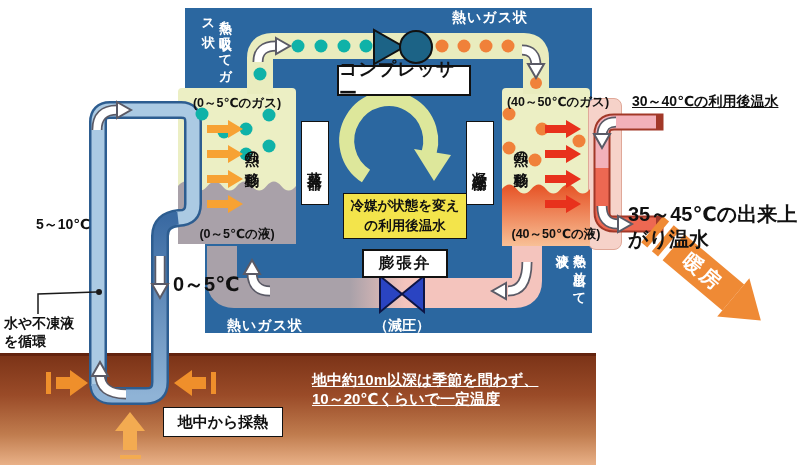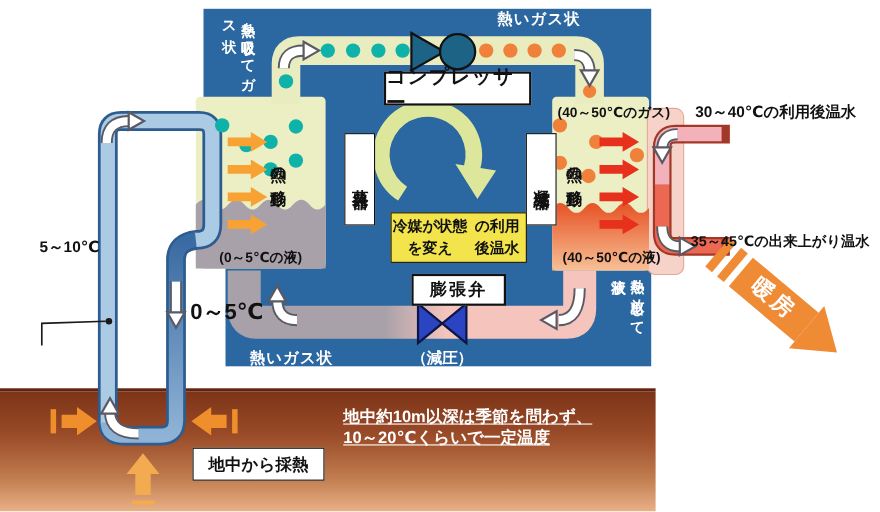--- a/index.html
+++ b/index.html
@@ -15,21 +15,21 @@
   .evapbox{left:178px;top:88px;width:118px;height:156px;background:#ecefc4;border-radius:4px;}
   .condbox{left:502px;top:88px;width:88px;height:158px;background:#ecefc4;border-radius:4px;}
   .pinkback{left:588px;top:98px;width:32px;height:150px;background:#f6d2c9;
             border:1px solid #e0a898;border-radius:8px;}
   svg.overlay{left:0;top:0;width:800px;height:465px;}
   
   .lbl{position:absolute;font-weight:bold;color:#111;line-height:1.25;}
   .w{color:#fff;}
   .vert{writing-mode:vertical-rl;text-orientation:upright;letter-spacing:2px;}
   .box{position:absolute;background:#fff;border:2px solid #111;display:flex;
-       align-items:center;justify-content:center;font-weight:bold;color:#111;margin-left:12px;}
+       align-items:center;justify-content:center;font-weight:bold;color:#111;}
   .vbox{flex-direction:column;}
   .note{background:#f3e44b;border:1.5px solid #111;text-align:center;}
 </style>
 </head>
 <body>
 
 <div class="stage">
 
   <div class="abs ground"></div>
   <div class="abs bluebox"></div>
@@ -180,52 +180,57 @@
       <path d="M38 314 L38 294 L96 292" fill="none" stroke="#1a1a1a" stroke-width="1.5"></path>
       <circle cx="99" cy="292" r="3" fill="#1a1a1a"></circle>
     </g>
   </svg>
 
   <div class="lbl vert w" style="left:196px;top:10px;width:38px;height:72px;font-size:13px;line-height:17px;letter-spacing:1px;">熱を吸収してガス状</div>
   <div class="lbl w" style="left:452px;top:9px;font-size:14px;letter-spacing:1px;">熱いガス状</div>
 
   <div class="box" style="left:337px;top:65px;width:130px;height:27px;font-size:18px;letter-spacing:1px;">コンプレッサー</div>
 
+  <div class="lbl" style="left:180px;top:96px;width:114px;text-align:center;font-size:12.5px;">(0～5℃のガス)</div>
   <div class="lbl" style="left:184px;top:227px;width:106px;text-align:center;font-size:12.5px;">(0～5℃の液)</div>
   <div class="lbl vert" style="left:243px;top:140px;height:80px;font-size:14.5px;line-height:18px;">熱の移動</div>
 
   <div class="box vbox" style="left:301px;top:121px;width:26px;height:82px;border-width:1.5px;">
     <span class="vert" style="font-size:15px;line-height:1;">蒸発器</span>
   </div>
   <div class="box vbox" style="left:466px;top:121px;width:26px;height:82px;border-width:1.5px;">
     <span class="vert" style="font-size:15px;line-height:1;">凝縮器</span>
   </div>
 
   <div class="lbl" style="left:496px;top:95px;width:124px;text-align:center;font-size:12.5px;">(40～50℃のガス)</div>
   <div class="lbl" style="left:498px;top:227px;width:116px;text-align:center;font-size:12.5px;">(40～50℃の液)</div>
   <div class="lbl vert" style="left:512px;top:140px;height:80px;font-size:14.5px;line-height:18px;">熱の移動</div>
 
-  <div class="box note" style="left:343px;top:193px;width:122px;height:44px;font-size:13.5px;line-height:20px;">
+  <div class="box note" style="left:343px;top:193px;width:122px;height:44px;font-size:13.5px;line-height:20px;flex-direction:column;">
     <span>冷媒が状態を変え</span>
     <span>の利用後温水</span>
   </div>
 
   <div class="box" style="left:362px;top:249px;width:82px;height:25px;font-size:15.5px;letter-spacing:2px;">膨張弁</div>
   <div class="lbl w" style="left:374px;top:317px;font-size:14px;">（減圧）</div>
   <div class="lbl w" style="left:227px;top:317px;font-size:14px;letter-spacing:1px;">熱いガス状</div>
 
   <div class="lbl vert w" style="left:550px;top:243px;width:38px;height:58px;font-size:13px;line-height:17px;">熱を放出して液状</div>
 
-  <div class="lbl" style="left:632px;top:93px;font-size:14px;">30～40℃の利用後温水</div>
-  <div class="lbl" style="left:628px;top:212px;font-size:13px;">35～45℃の出来上がり温水</div>
+  <div class="lbl" style="left:632px;top:93px;font-size:14px;text-decoration:underline;">30～40℃の利用後温水</div>
+  <div class="lbl" style="left:628px;top:202px;font-size:20px;">35～45℃の出来上がり温水</div>
   <div class="lbl w" style="left:703px;top:272px;font-size:20px;letter-spacing:3px;transform:translate(-50%,-50%) rotate(40deg);">暖房</div>
 
   <div class="lbl" style="left:36px;top:216px;font-size:14px;">5～10℃</div>
   <div class="lbl" style="left:173px;top:272px;font-size:20px;">0～5℃</div>
 
+  <div class="lbl" style="left:4px;top:315px;font-size:14px;">
+    <div>水や不凍液</div>
+    <div>を循環</div>
+  </div>
 
   <div class="box" style="left:163px;top:407px;width:118px;height:28px;border-width:1.5px;font-size:15px;">地中から採熱</div>
 
   <div class="lbl w" style="left:312px;top:370px;font-size:15px;line-height:19px;text-decoration:underline;">
     <div>地中約10m以深は季節を問わず、</div>
     <div>10～20℃くらいで一定温度</div>
   </div>
 
 </div>
 

